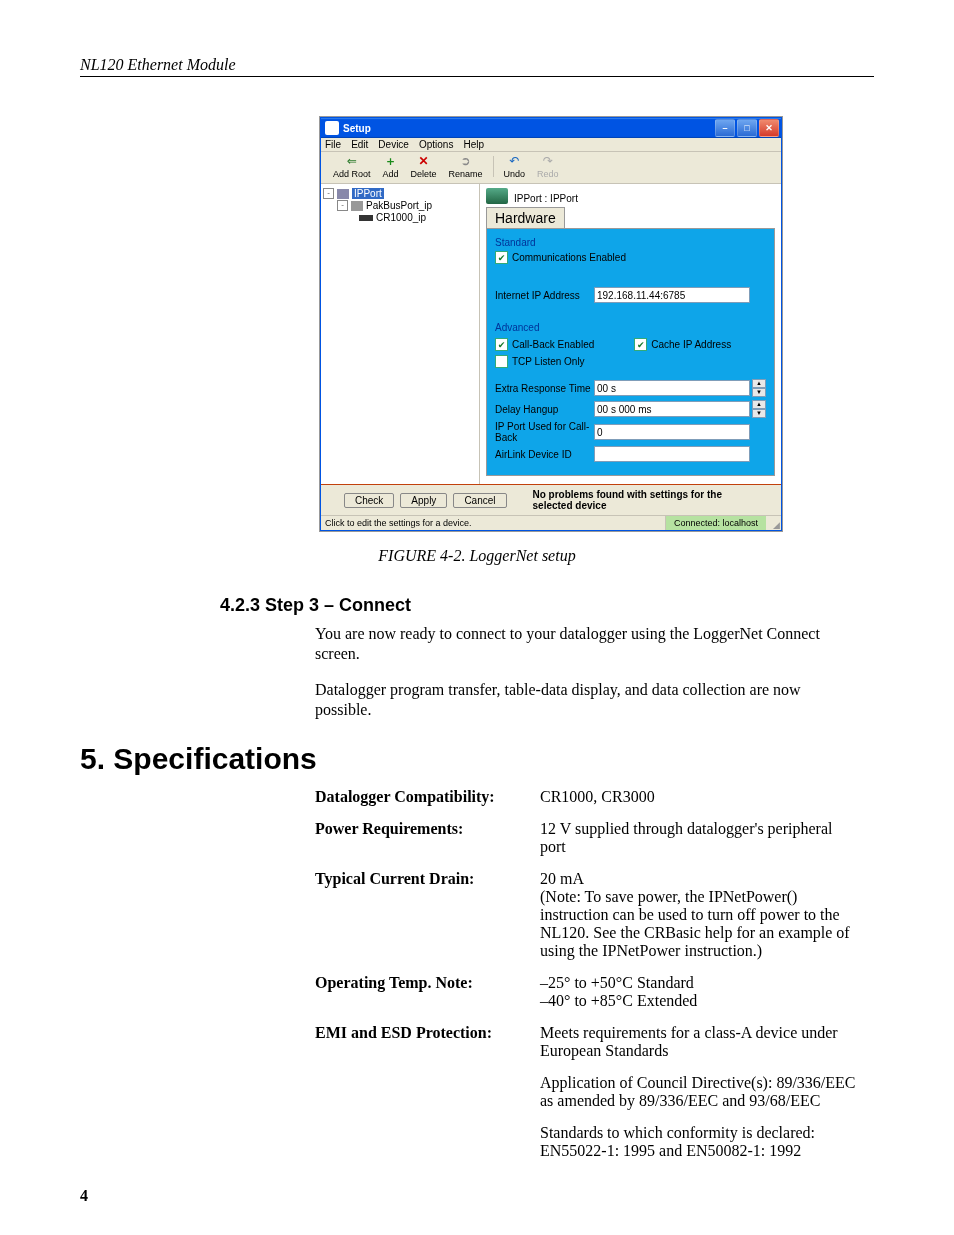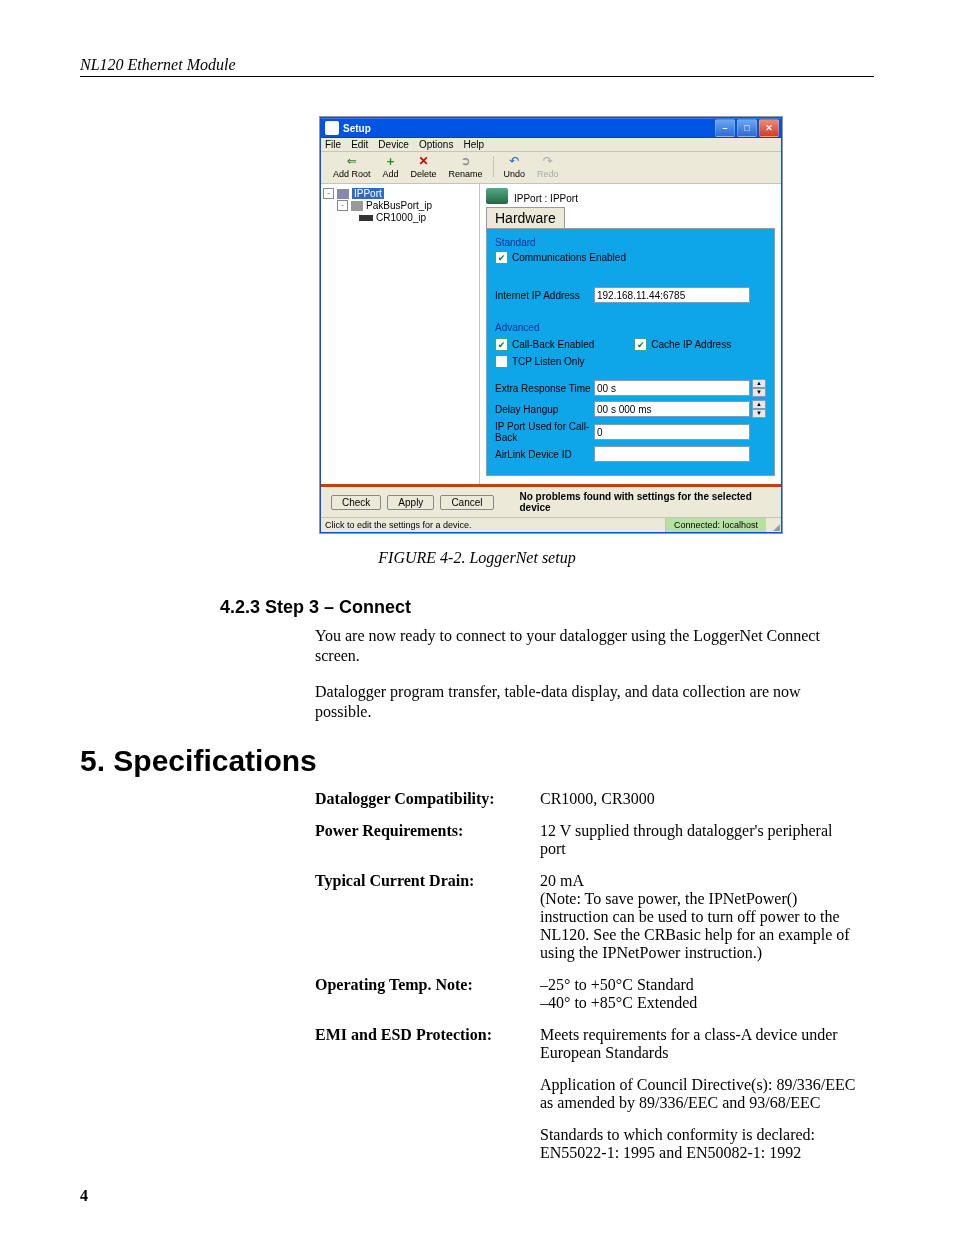--- a/index.html
+++ b/index.html
@@ -188,23 +188,23 @@
   }
   .txtin.narrow { width:60px; }
   .spin {
     display:flex; flex-direction:column; margin-left:2px;
   }
   .spin div {
     width:12px; height:7px; border:1px solid #7F9DB9;
     background:#e8e8e8; font-size:6px; text-align:center; line-height:6px;
   }
   .bottom-bar {
-    border-top:3px solid #c2410c;
+    border-top:1px solid #c2410c;
     background:#ECE9D8;
-    padding:4px 10px;
+    padding:4px 23px;
     display:flex; align-items:center; gap:6px;
   }
   .btn {
     border:1px solid #888; background:#ECE9D8;
     padding:1px 10px; font-size:10px;
     border-radius:2px;
   }
   .status-msg {
     flex:1; font-weight:bold; padding-left:20px;
   }

